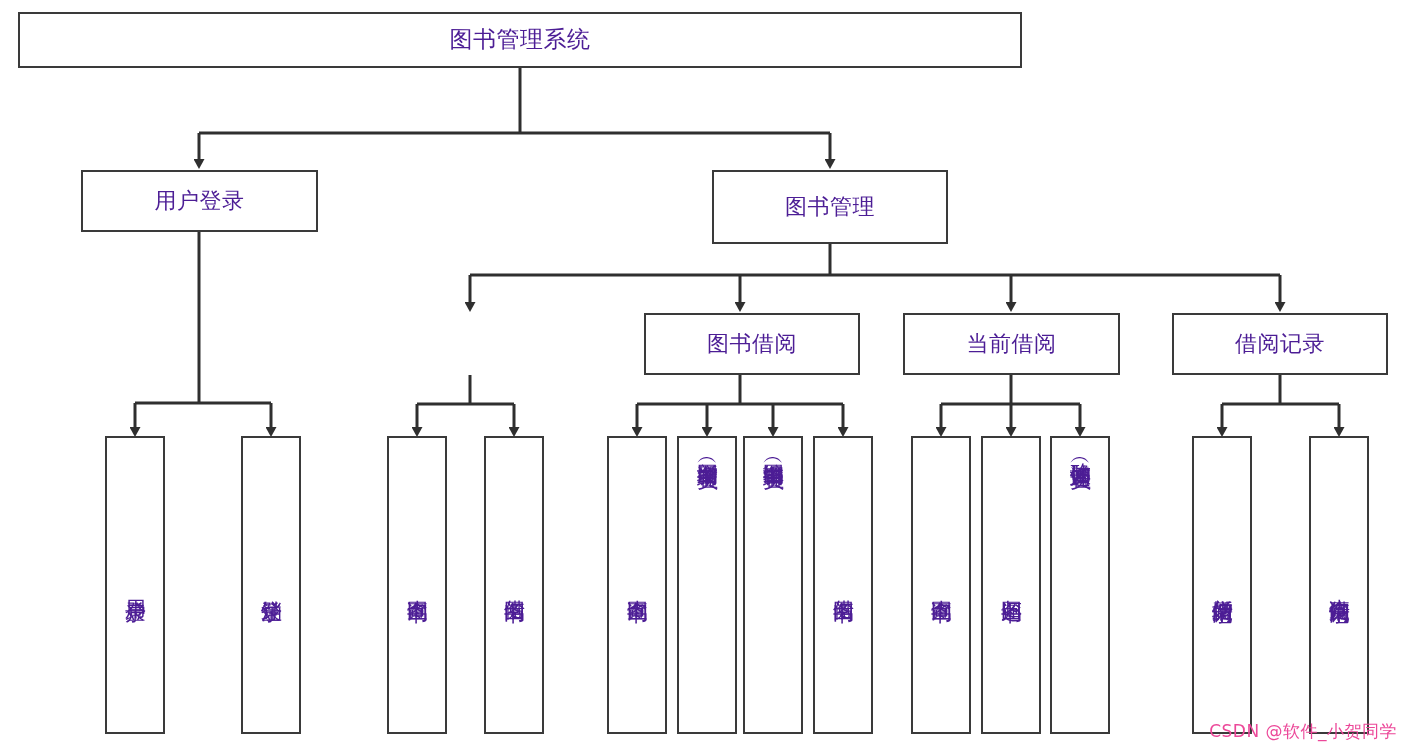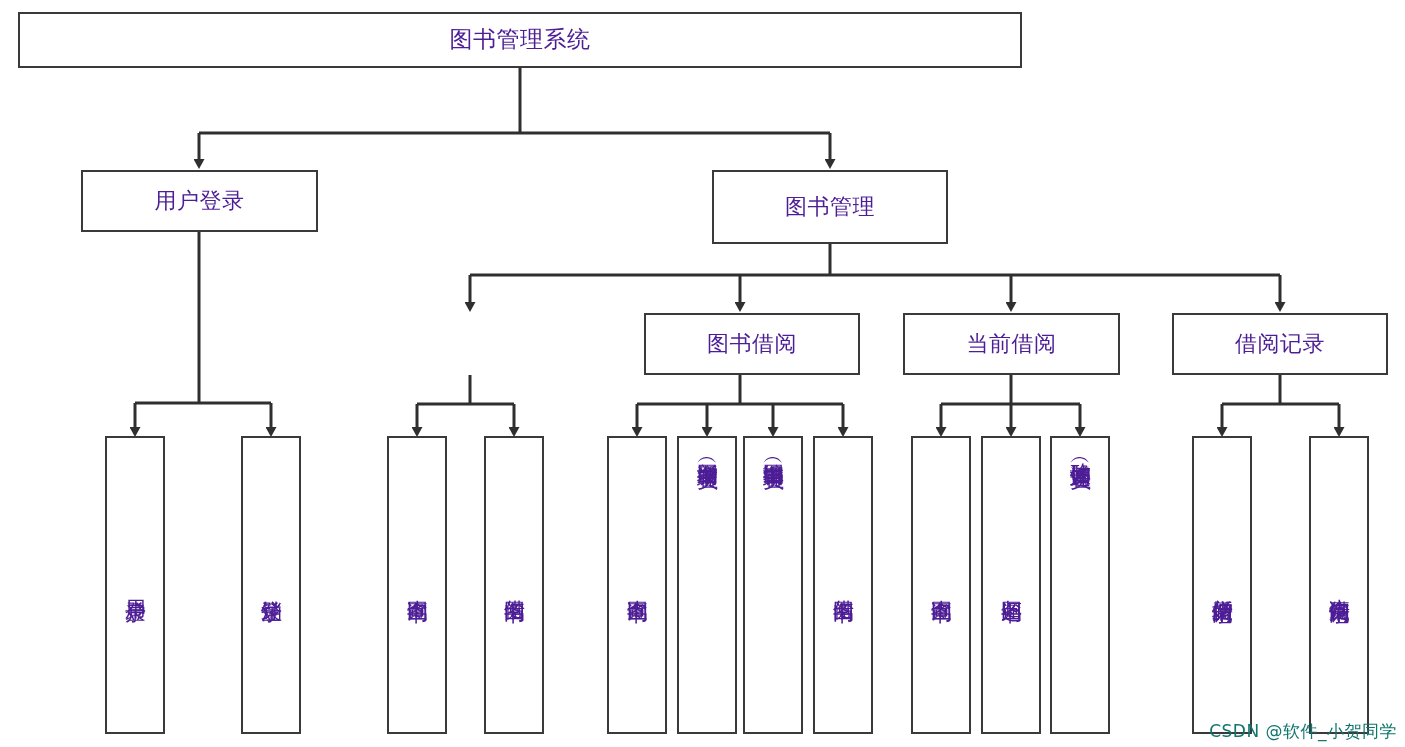--- a/index.html
+++ b/index.html
@@ -62,21 +62,21 @@
     padding-top: 0;
   }
   #root-node .node-label {
     font-size: 23px;
   }
   #watermark {
     position: absolute;
     right: 8px;
     bottom: 4px;
     font-size: 17px;
-    color: #0f766e;
+    color: #ec4899;
     letter-spacing: 0.5px;
     white-space: nowrap;
     user-select: none;
   }
 </style>
 </head>
 <body>
 
 <div id="diagram-root">
 

